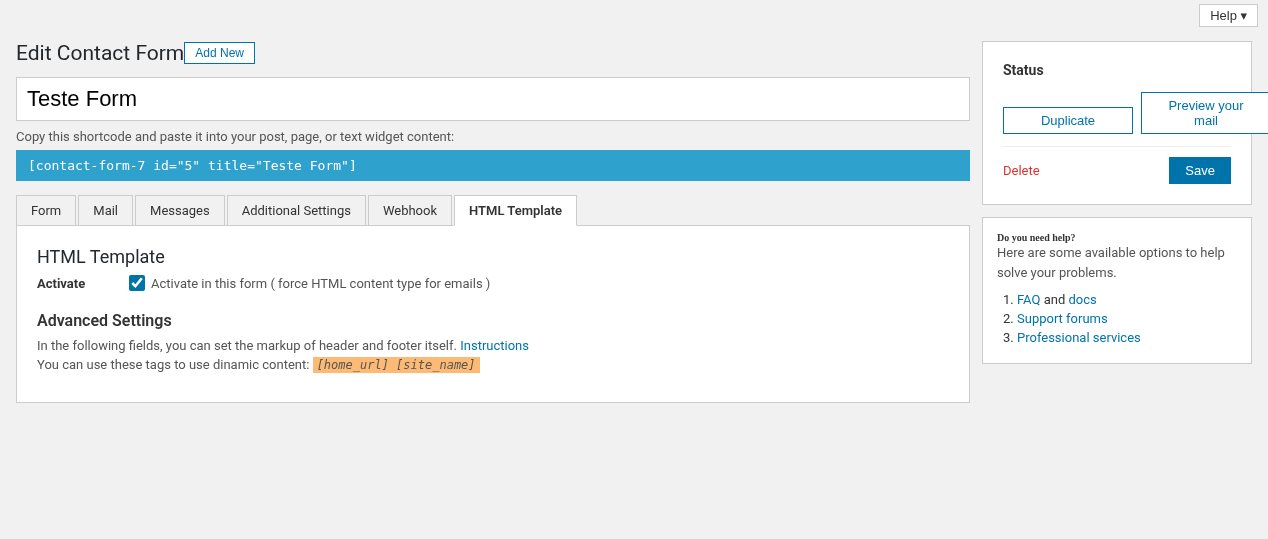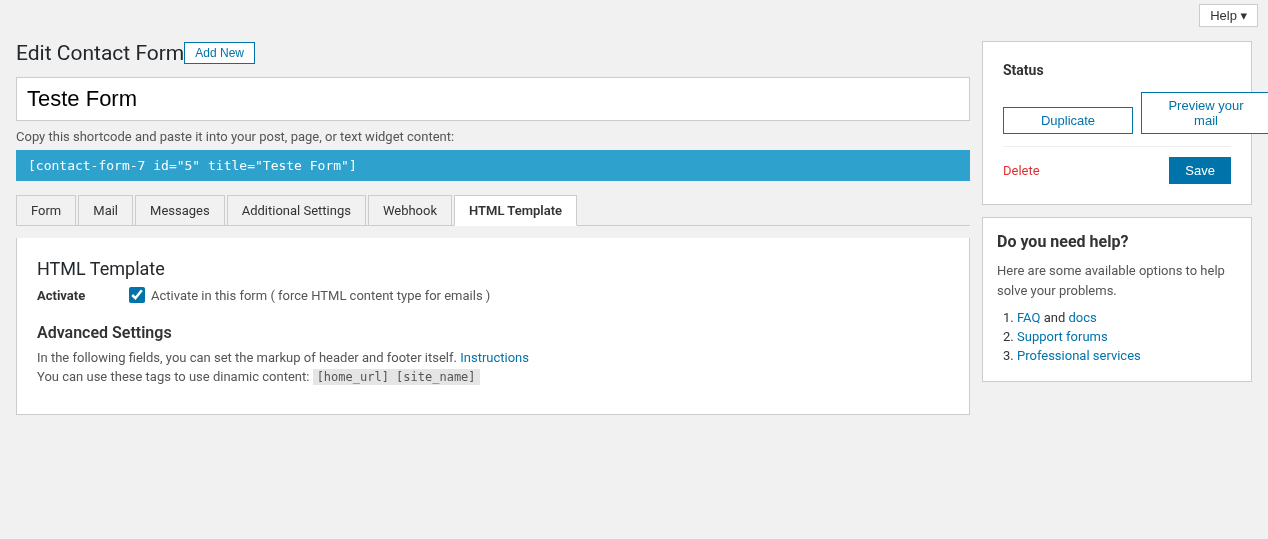--- a/index.html
+++ b/index.html
@@ -71,21 +71,21 @@
       background: #2ea2cc;
       color: #fff;
       padding: 8px 12px;
       font-family: monospace;
       font-size: 13px;
       margin-bottom: 14px;
     }
     .tabs-row {
       display: flex;
       border-bottom: 1px solid #ccc;
-      margin-bottom: 12px;
+      margin-bottom: 0;
       text-align: right;
     }
     .tab {
       padding: 7px 14px;
       border: 1px solid #ccc;
       border-bottom: none;
       background: #f1f1f1;
       cursor: pointer;
       font-size: 13px;
       margin-right: 2px;
@@ -152,24 +152,25 @@
     }
     .advanced-desc a {
       color: #0073aa;
       text-decoration: none;
     }
     .tags-line {
       font-size: 13px;
       color: #555;
     }
     .tags-line code {
-      background: #e5e5e5;
+      background: #fdba74;
       padding: 1px 4px;
       font-family: monospace;
       font-size: 12px;
+      font-style: italic;
     }
 
     
     .status-box {
       background: #fff;
       border: 1px solid #ccc;
       padding: 20px;
       margin-bottom: 12px;
     }
     .status-title {
@@ -213,23 +214,23 @@
       padding: 6px 16px;
       font-size: 13px;
       cursor: pointer;
     }
     .help-box {
       background: #fff;
       border: 1px solid #ccc;
       padding: 14px;
     }
     .help-title {
-      font-size: 16px;
+      font-size: 10px;
       font-weight: 700;
-      margin-bottom: 10px;
+      font-family: Liberation Serif, serif;
     }
     .help-desc {
       font-size: 13px;
       color: #555;
       margin-bottom: 10px;
       line-height: 1.5;
     }
     .help-list {
       list-style: decimal;
       padding-left: 20px;

